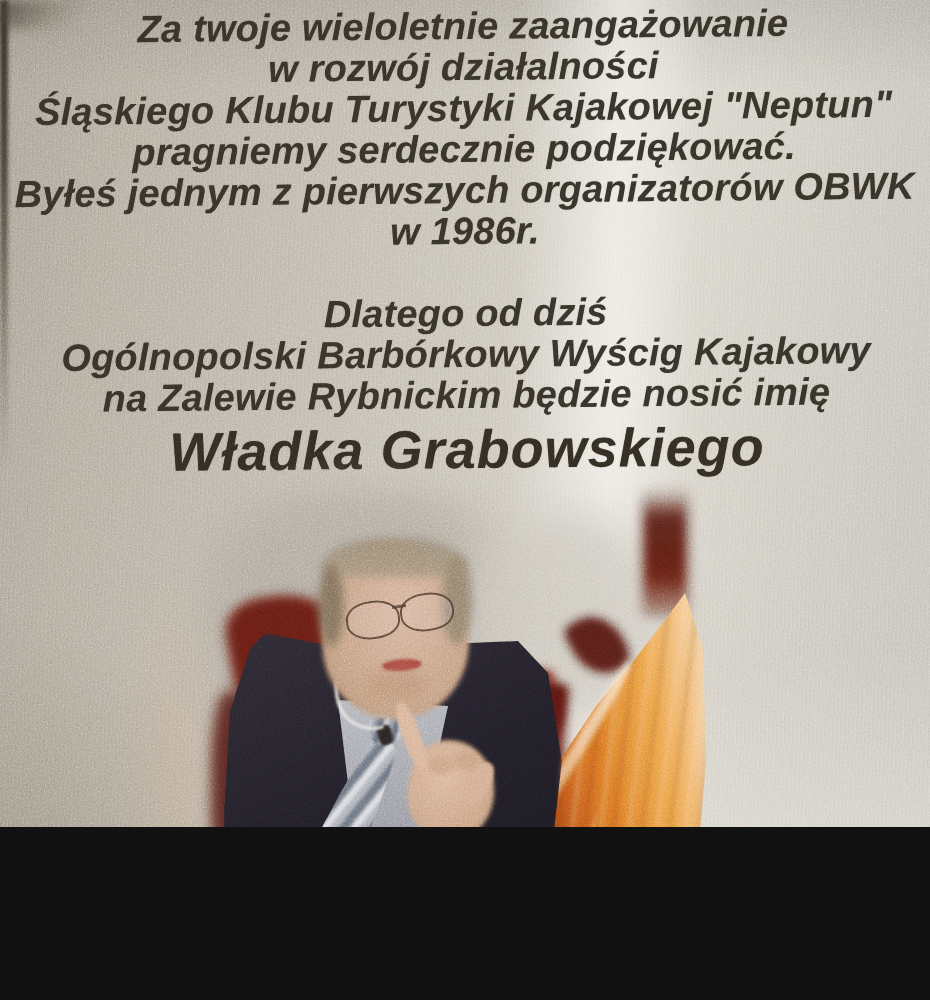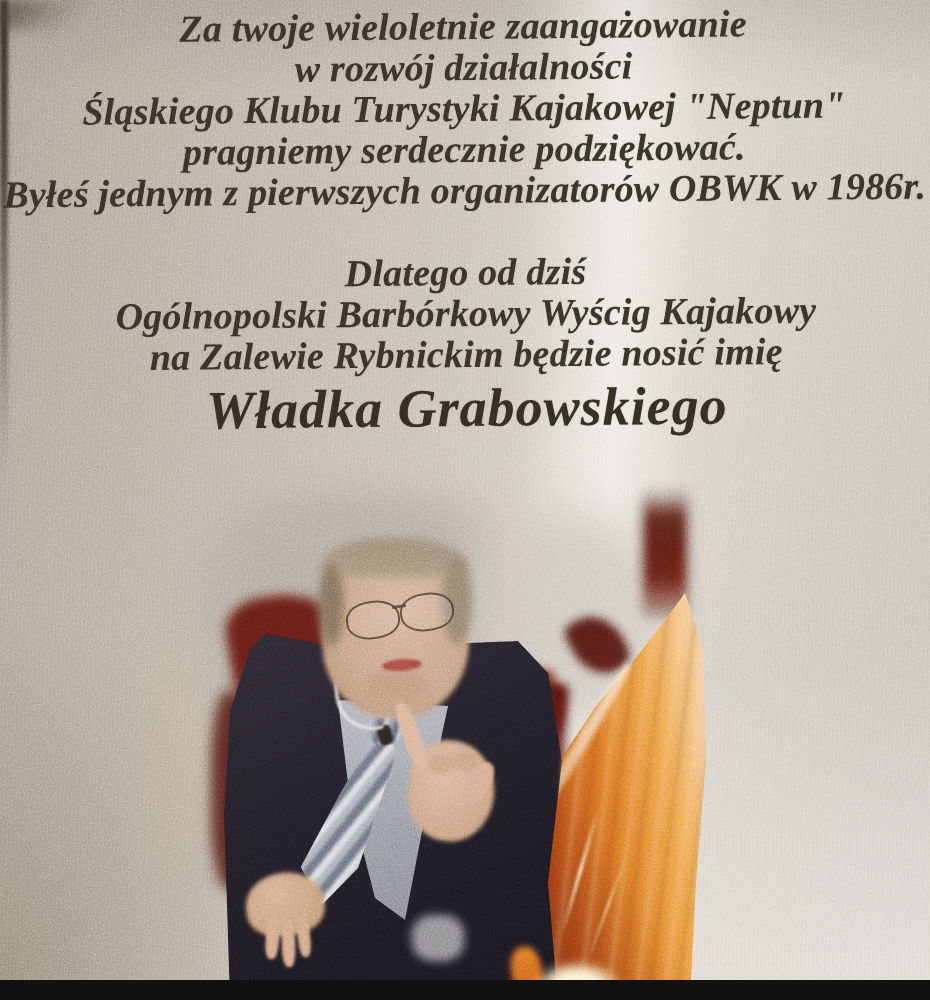--- a/index.html
+++ b/index.html
@@ -1,18 +1,18 @@
 <!DOCTYPE html>
 <html><head>
 <meta charset="utf-8">
 <title>Plaque</title>
 <style>
   html,body{margin:0;padding:0;background:#111;}
-  .stage{position:relative;width:930px;height:980px;overflow:hidden;
-         font-family:Liberation Serif, serif;}
+  .stage{position:relative;width:930px;height:827px;overflow:hidden;
+         font-family:Liberation Sans, sans-serif;}
   .abs{position:absolute;}
 
   
   .bg-base{left:0;top:0;width:930px;height:1000px;
     background:
       repeating-linear-gradient(92deg, rgba(255,255,255,.05) 0 1px, rgba(0,0,0,.025) 1px 2px, rgba(0,0,0,0) 2px 4px),
       radial-gradient(ellipse 120% 62% at 103% 103%, rgba(255,252,245,.55), rgba(255,252,245,0) 62%),
       linear-gradient(to bottom, rgba(70,64,56,.18), rgba(70,64,56,0) 9%),
       linear-gradient(97deg,#a19a8d 0%,#aea797 12%,#b9b2a4 28%,#c5bfb1 45%,#cfc9bd 56%,#ddd8cd 64%,#d8d3c8 70%,#cfcabf 80%,#c8c3ba 90%,#c4bfb6 100%);
   }

